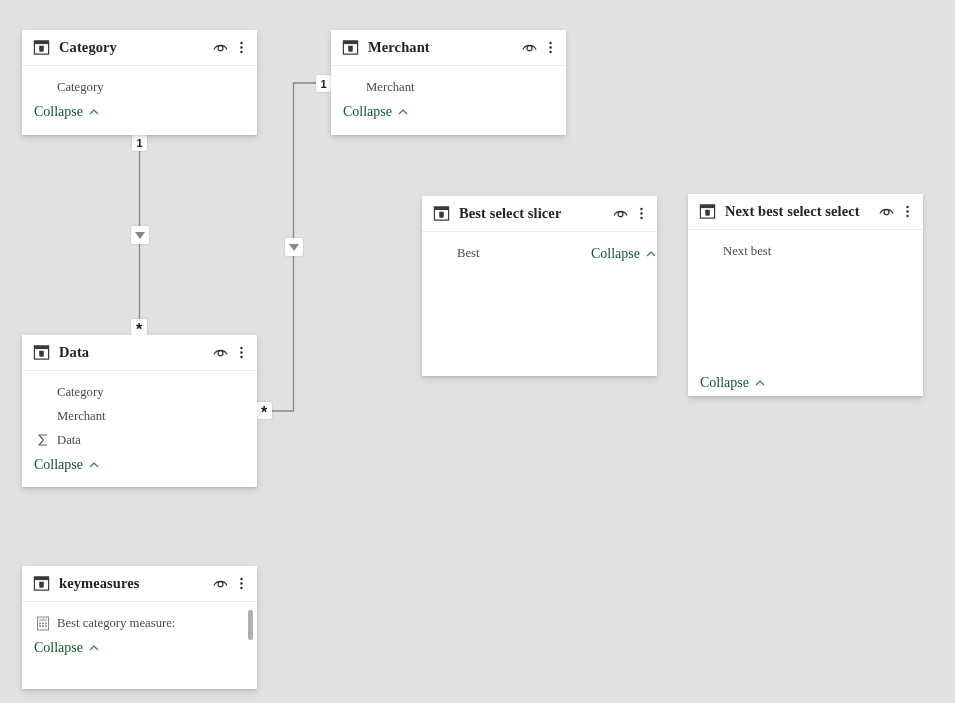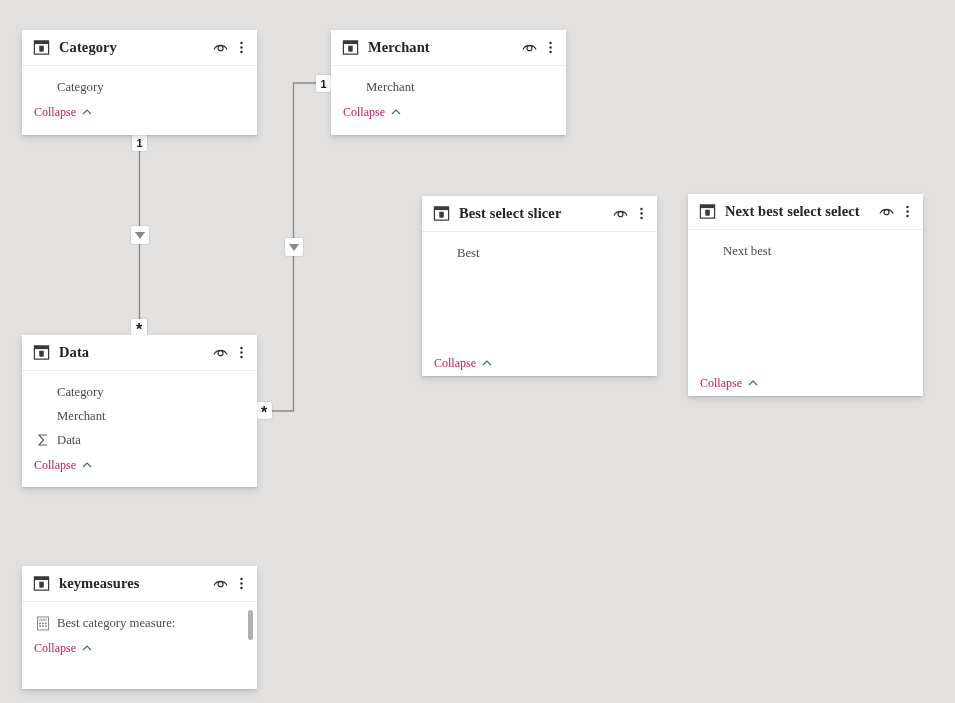--- a/index.html
+++ b/index.html
@@ -148,22 +148,22 @@
   .field-row.indent .field-label { margin-left: 22px; }
 
   .collapse-row {
     height: 26px;
     display: flex;
     align-items: center;
     padding-left: 12px;
     box-sizing: border-box;
   }
   .collapse-text {
-    font-size: 12px;
-    color: #be185d;
+    font-size: 14px;
+    color: #14532d;
     margin-right: 5px;
     text-align: right;
   }
   .chev {
     display: block;
   }
 
   
   .mini-scrollbar {
     position: absolute;
@@ -336,21 +336,21 @@
         </svg>
       </div>
       <div class="hdr-btn more-btn">
         <svg width="13" height="19" viewBox="0 0 13 19">
           <circle cx="6.5" cy="5" r="1.25" fill="#323130"></circle>
           <circle cx="6.5" cy="9.5" r="1.25" fill="#323130"></circle>
           <circle cx="6.5" cy="14" r="1.25" fill="#323130"></circle>
         </svg>
       </div>
     </div>
-    <div class="card-body" style="display:flex; flex-direction:column;">
+    <div class="card-body" style="display:flex; flex-direction:row;">
       <div class="field-row indent">
         <span class="field-label">Best</span>
       </div>
       <div style="flex:1 1 auto;"></div>
       <div class="collapse-row">
         <span class="collapse-text">Collapse</span>
         <svg class="chev" width="12" height="12" viewBox="0 0 12 12">
           <polyline points="2,8 6,4 10,8" fill="none" stroke="#3b6e73" stroke-width="1.2"></polyline>
         </svg>
       </div>

